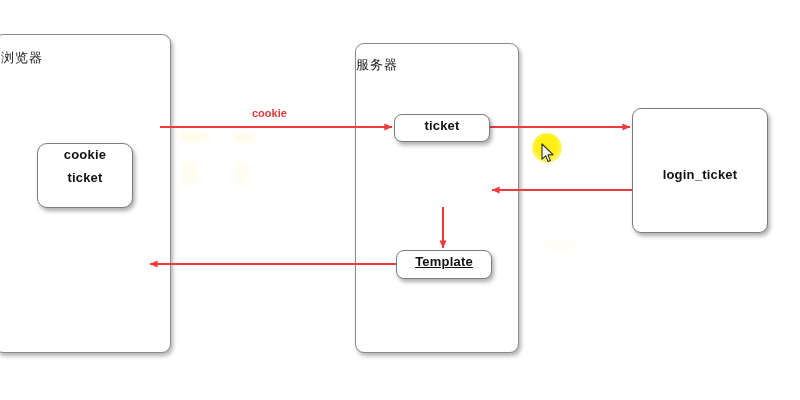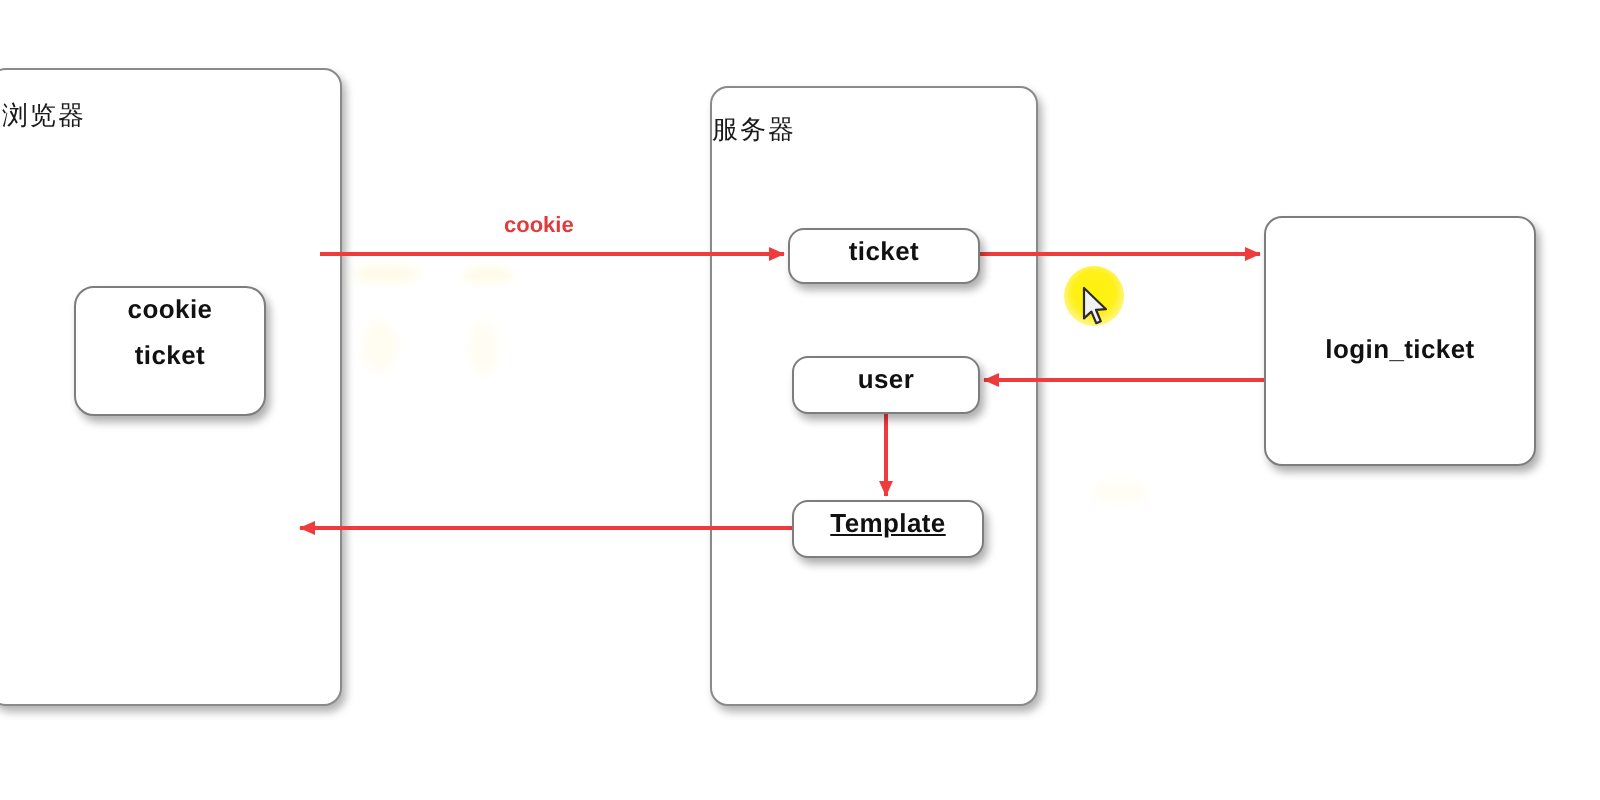--- a/index.html
+++ b/index.html
@@ -182,23 +182,20 @@
 
   <div class="node" id="node-cookie-ticket">
     <span>cookie</span>
     <span>ticket</span>
   </div>
 
   <div class="node" id="node-ticket">
     <span>ticket</span>
   </div>
 
-  <div class="node" id="node-user">
-    <span>user</span>
-  </div>
 
   <div class="node" id="node-template">
     <span>Template</span>
   </div>
 
   <div class="node" id="node-login-ticket">
     <span>login_ticket</span>
   </div>
 
   <div class="edge-label" id="label-cookie">cookie</div>

